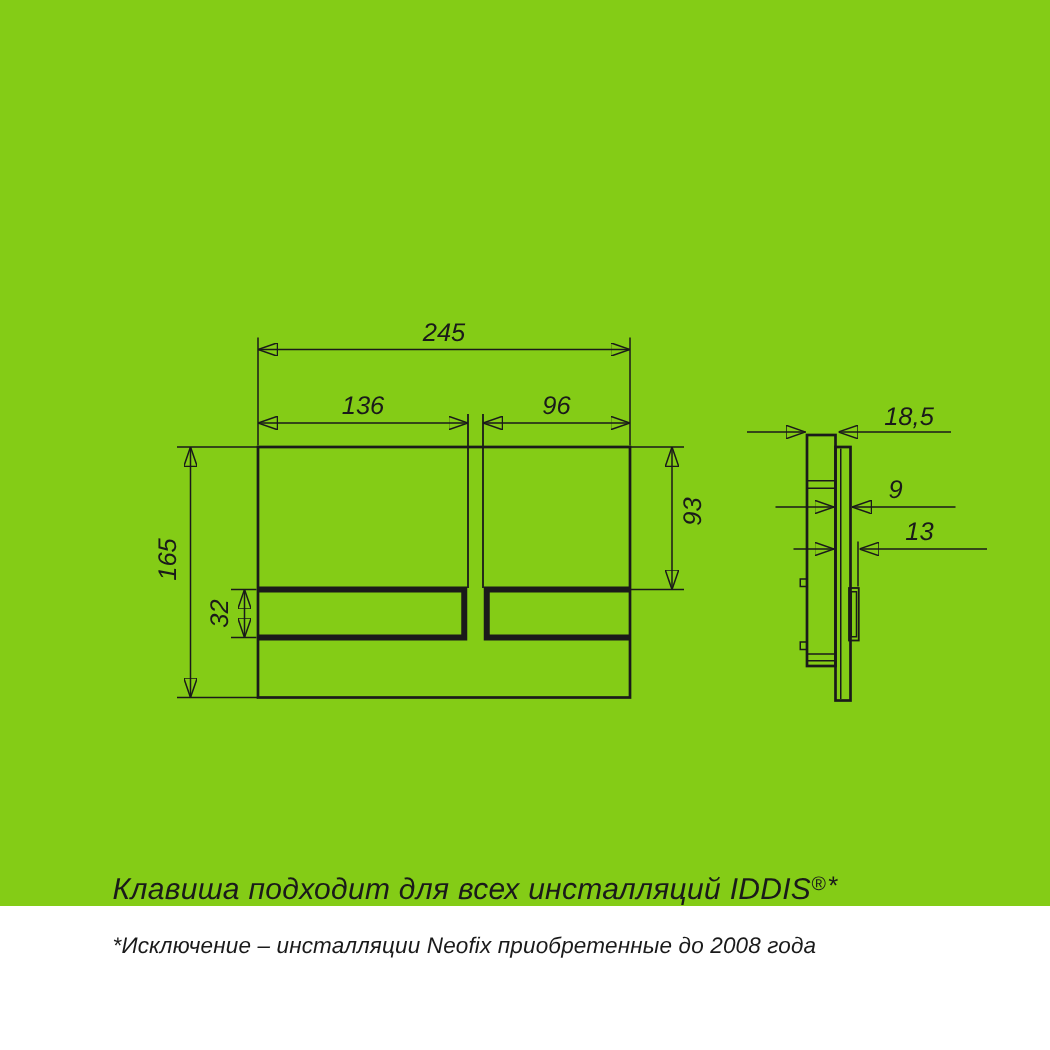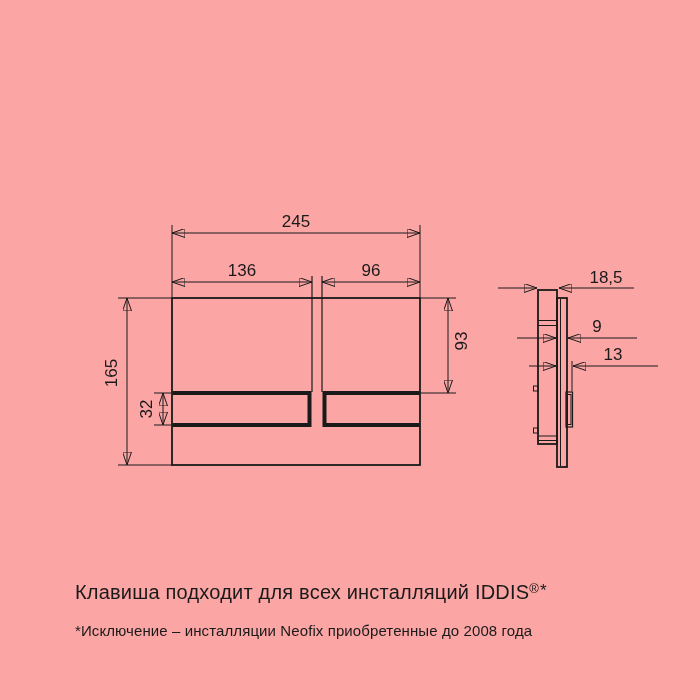--- a/index.html
+++ b/index.html
@@ -4,23 +4,24 @@
 <style>
   html, body { margin: 0; padding: 0; }
   body {
     width: 700px; height: 700px;
     background: #ffffff;
     font-family: "Liberation Sans", sans-serif;
     overflow: hidden;
   }
   .canvas {
     position: relative;
-    width: 700px; height: 700px;
-    background: #fca5a5;
+    width: 700px; height: 604px;
+    background: #84cc16;
     color: var(--ink, #1a1a1a);
+    font-style: italic;
   }
   svg.drawing { position: absolute; left: 0; top: 0; }
   svg.drawing line, svg.drawing path, svg.drawing rect {
     stroke: currentColor;
     fill: none;
     stroke-linecap: butt;
   }
   svg.drawing .thin  { stroke-width: 1.2; }
   svg.drawing .med   { stroke-width: 1.8; }
   svg.drawing .thick { stroke-width: 4; }

